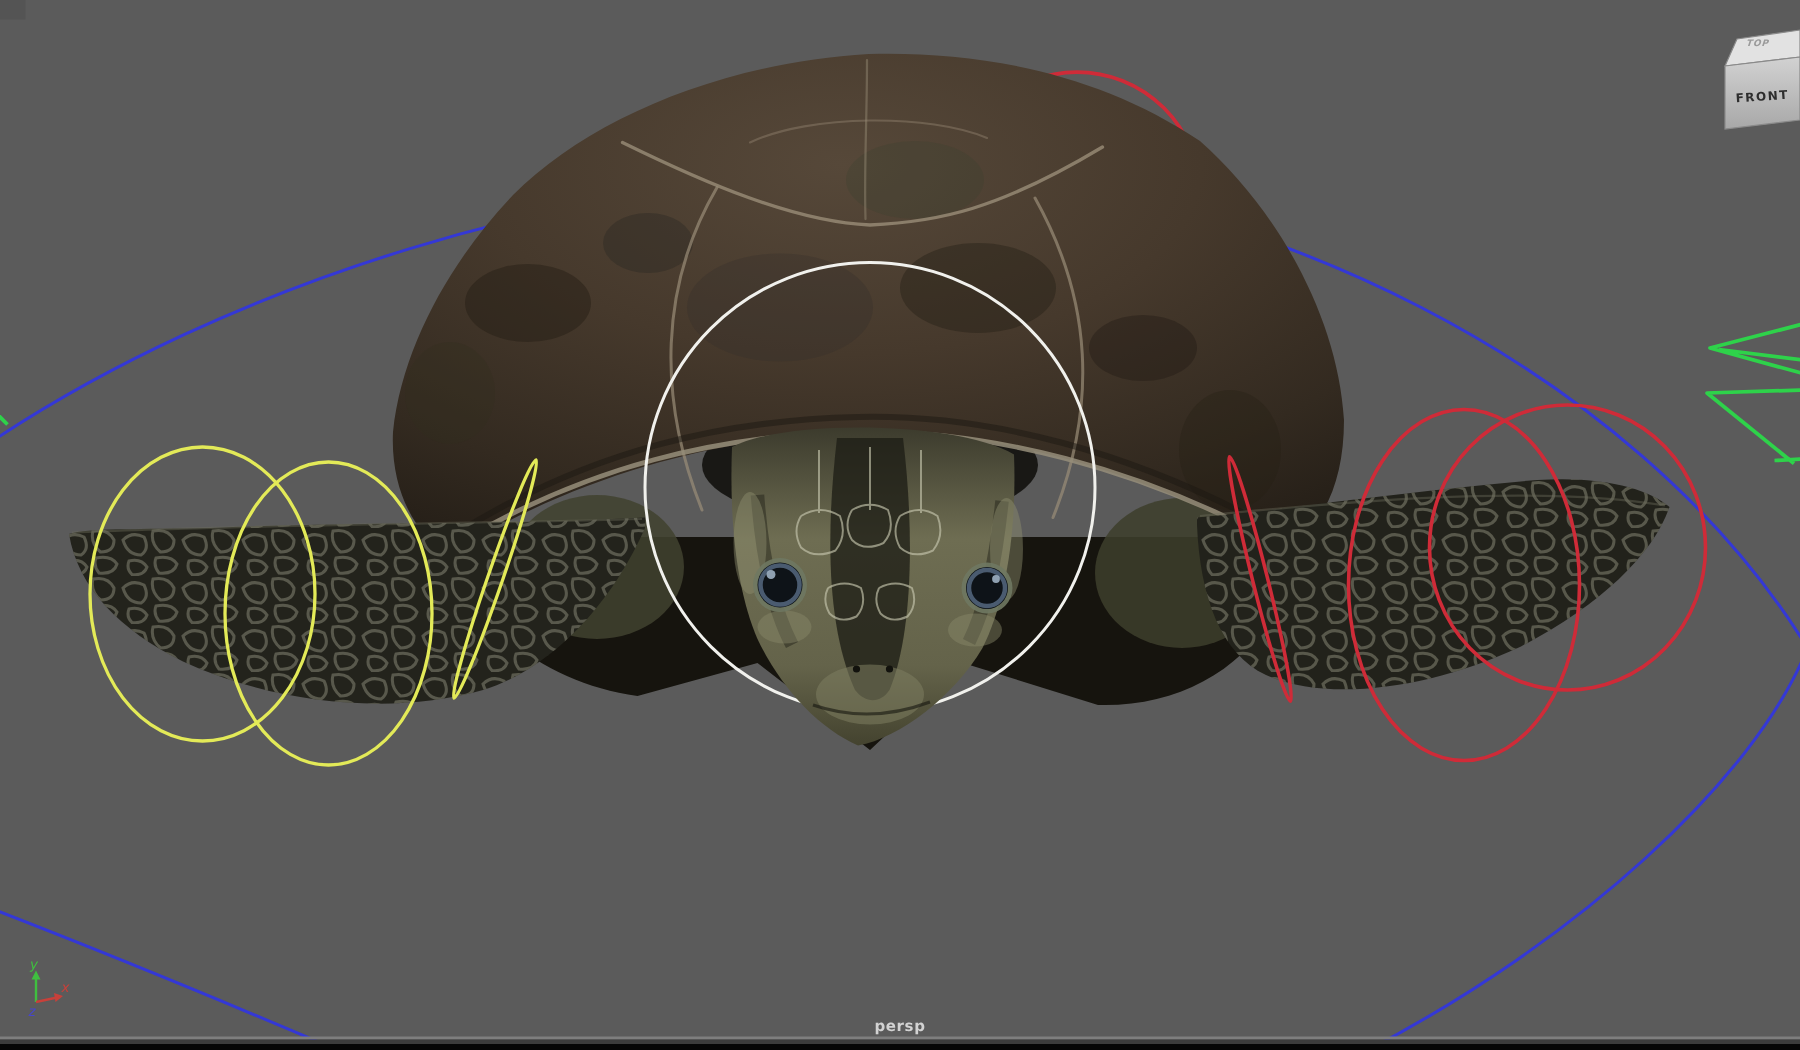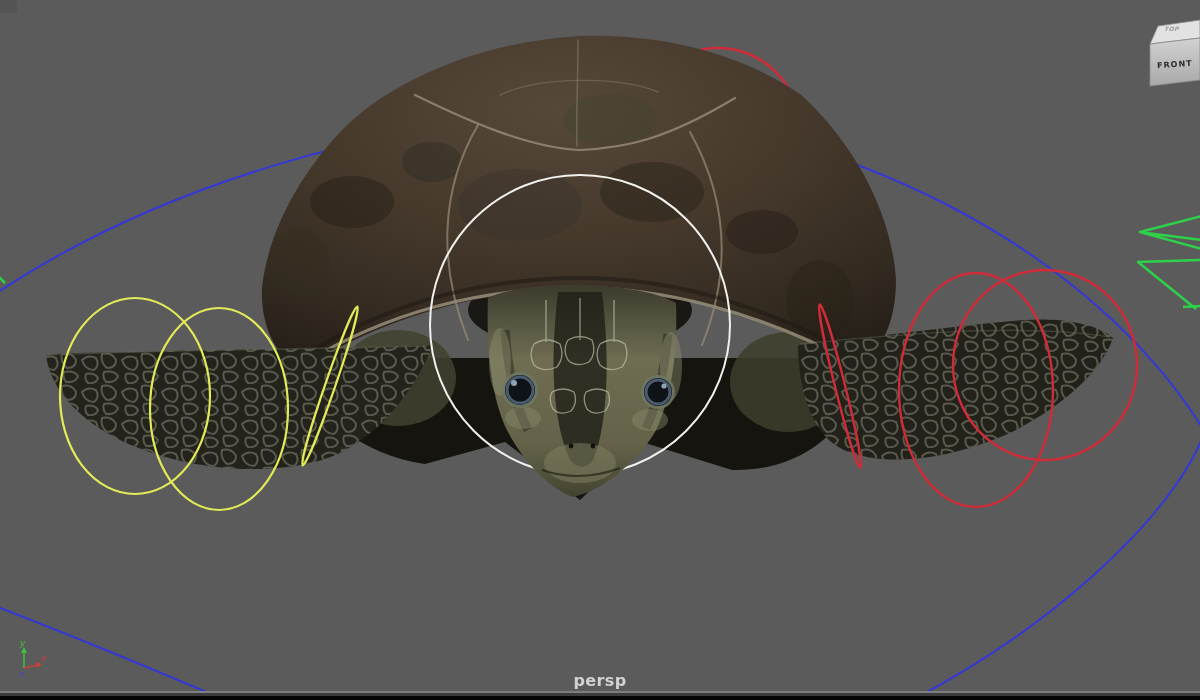--- a/index.html
+++ b/index.html
@@ -1,21 +1,21 @@
 <!DOCTYPE html>
 <html><head>
 <meta charset="utf-8">
 <style>
   html,body{margin:0;padding:0;background:#000;}
   #stage{position:relative;width:1200px;height:700px;overflow:hidden;
          background:#5b5b5b;font-family:"DejaVu Sans","Liberation Sans",sans-serif;}
   #scene{position:absolute;left:0;top:0;}
   .hud-corner{position:absolute;left:0;top:0;width:17px;height:13px;background:#545454;}
   .camera-label{position:absolute;left:0;right:0;bottom:10px;text-align:center;
-    font-size:16px;font-weight:600;letter-spacing:.4px;color:#d2d2d2;}
+    font-size:10px;font-weight:600;letter-spacing:.4px;color:#d2d2d2;}
   .edge-strips{position:absolute;left:0;bottom:0;width:100%;height:9px;}
   .strip-light{height:2px;background:#7e7e7e;}
   .strip-mid{height:3px;background:#3c3c3c;}
   .strip-black{height:4px;background:#060606;}
   .viewcube{position:absolute;right:0;top:18px;width:52px;height:72px;}
   .vc-front-label{font:bold 8px "DejaVu Sans",sans-serif;letter-spacing:1px;fill:#2e2e2e;}
   .vc-top-label{font:bold 6px "DejaVu Sans",sans-serif;letter-spacing:.5px;fill:#8a8a8a;opacity:.8;}
   .axis-label{font:italic 9px "DejaVu Sans",sans-serif;}
 </style>
 </head>

